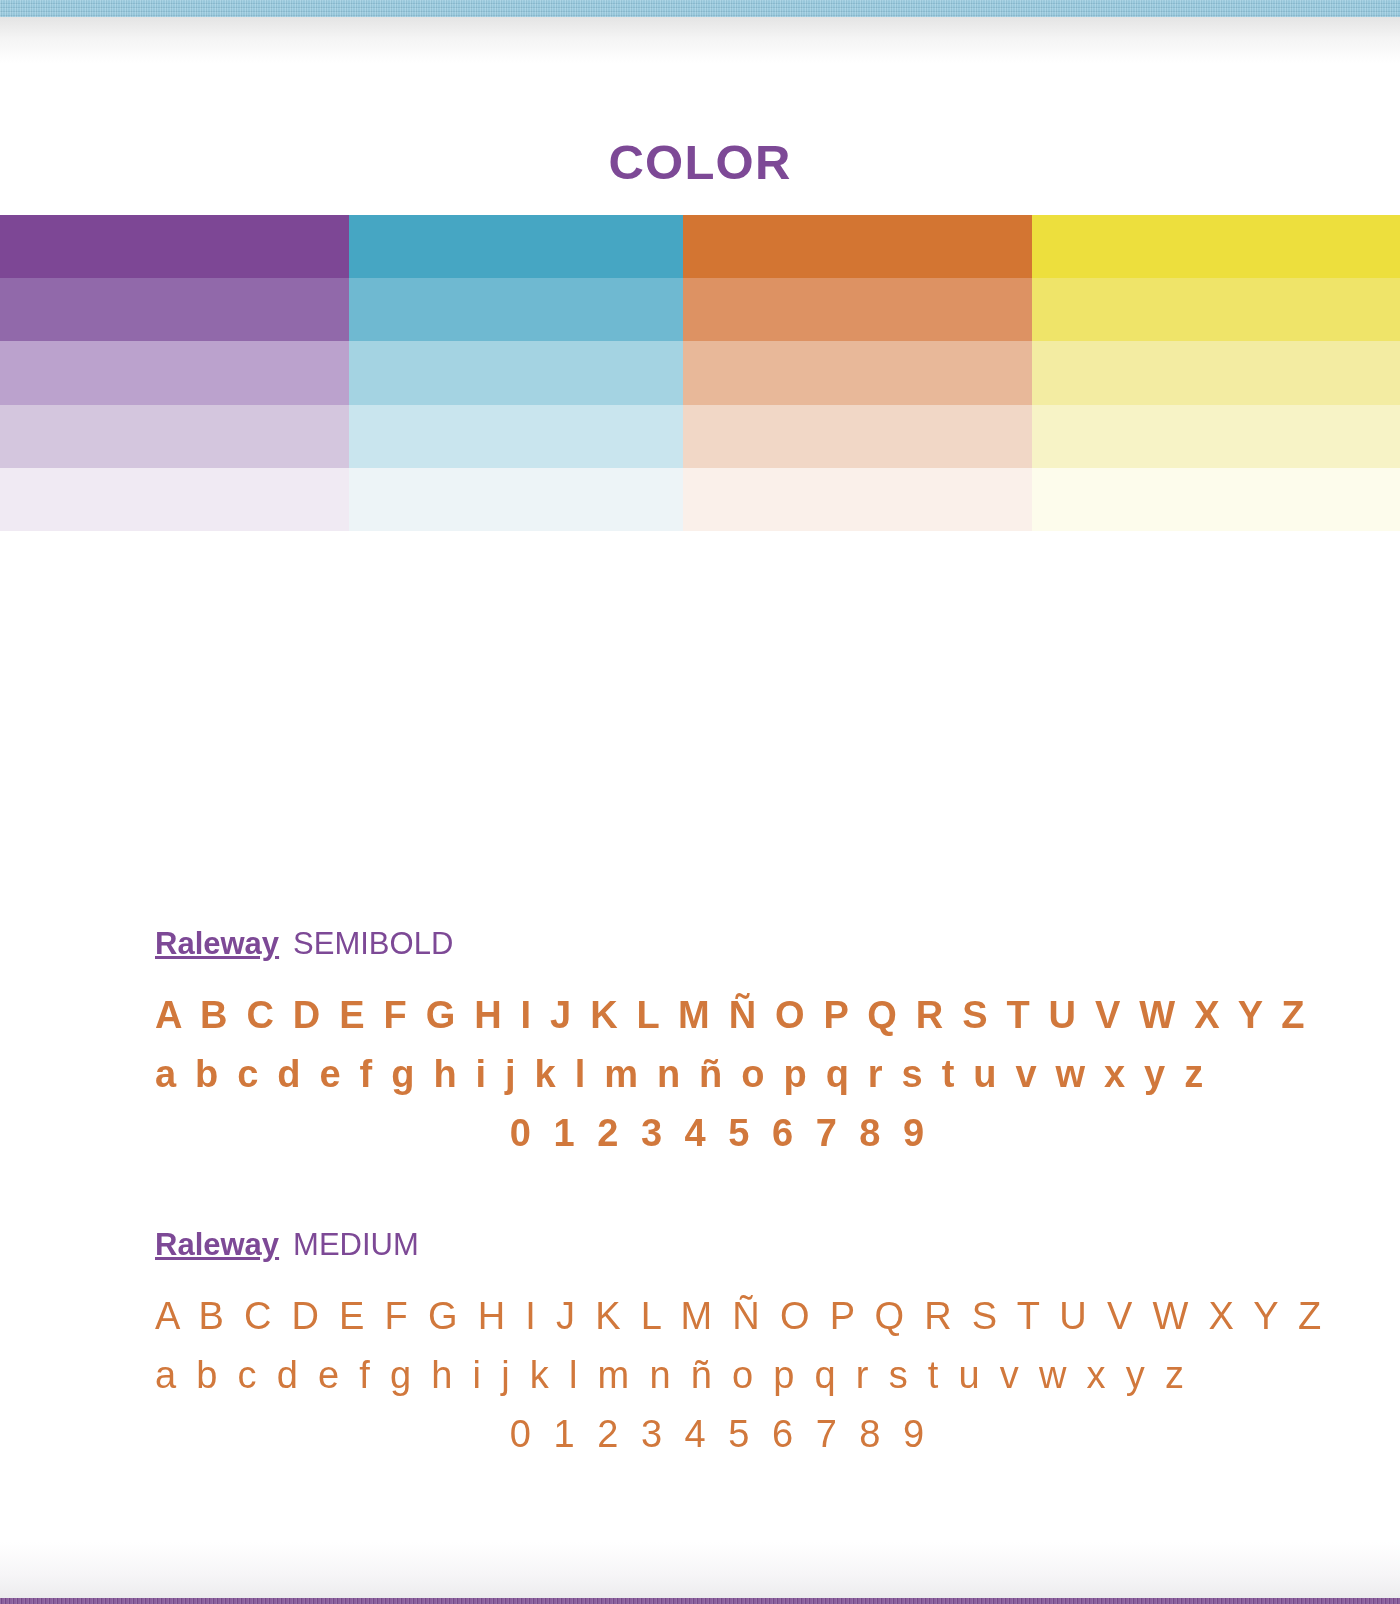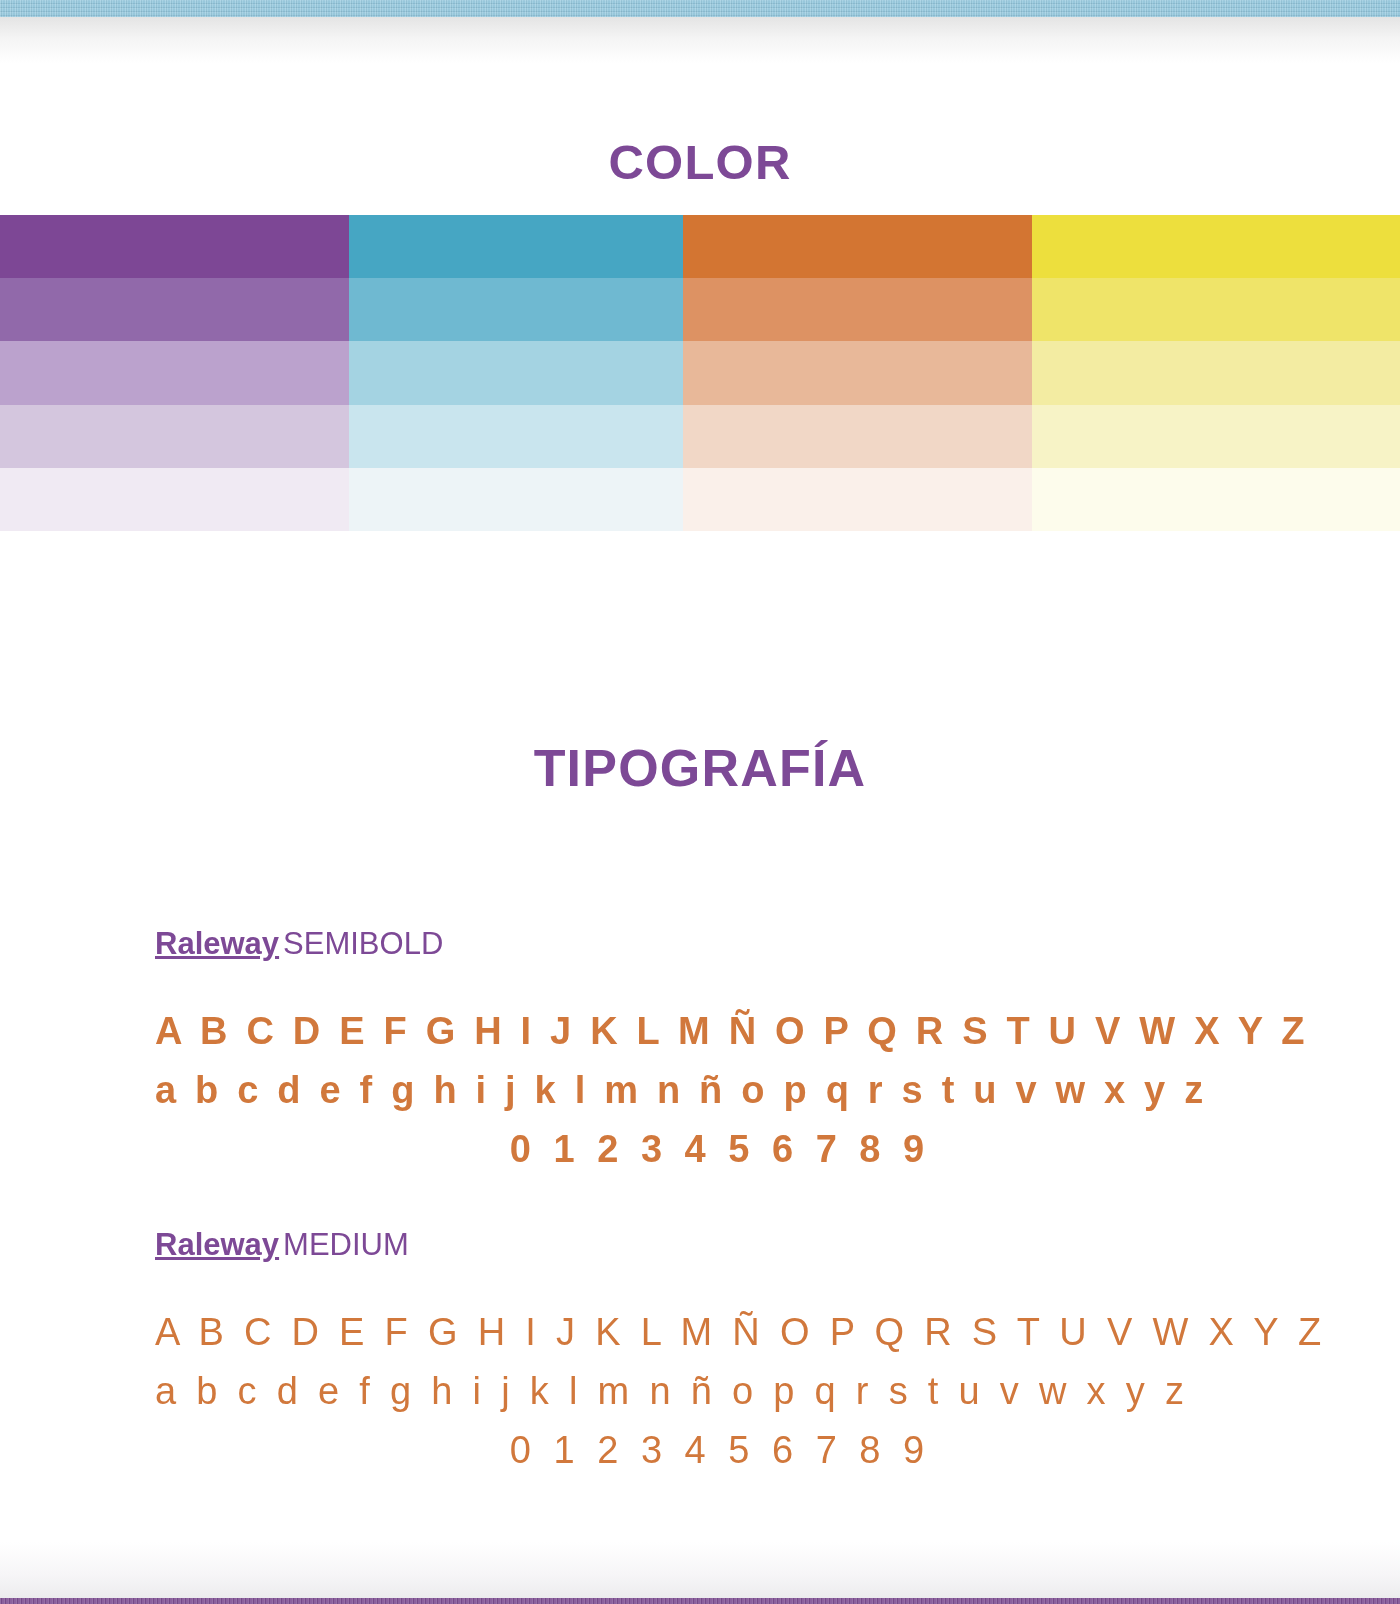--- a/index.html
+++ b/index.html
@@ -92,23 +92,23 @@
   .type-block-1 { top:925px; }
   .type-block-2 { top:1226px; }
 
   .type-label {
     font-size:31px;
     color:#7d4996;
     line-height:1.25;
     white-space:nowrap;
   }
   .type-label .fam { font-weight:bold;text-decoration:underline; }
-  .type-label .wgt { font-weight:normal; margin-left:4px; }
+  .type-label .wgt { font-weight:normal; margin-left:14px; }
 
-  .glyph-rows { margin-top:38px; }
+  .glyph-rows { margin-top:22px; }
   .glyph-row {
     color:#d1783c;
     font-size:38px;
     line-height:1.55;
     letter-spacing:4.5px;
     white-space:nowrap;
     font-family:"Liberation Sans", sans-serif;
   }
   .glyph-row.semibold { font-weight:600; letter-spacing:4.2px; }
   .glyph-row.medium   { font-weight:400; letter-spacing:4.8px; }
@@ -140,21 +140,20 @@
       <div class="swatch" style="background: rgb(212, 198, 222);"></div>
       <div class="swatch" style="background: rgb(201, 229, 238);"></div>
       <div class="swatch" style="background: rgb(241, 215, 198);"></div>
       <div class="swatch" style="background: rgb(247, 243, 198);"></div>
       <div class="swatch" style="background: rgb(240, 234, 243);"></div>
       <div class="swatch" style="background: rgb(237, 244, 247);"></div>
       <div class="swatch" style="background: rgb(250, 240, 234);"></div>
       <div class="swatch" style="background: rgb(253, 252, 236);"></div>
     </div>
 
-  <div class="section-heading heading-typography">TIPOGRAFÍA</div>
 
   <div class="type-block type-block-1">
     <div class="type-label">
       <span class="fam">Raleway</span><span class="wgt">SEMIBOLD</span>
     </div>
     <div class="glyph-rows">
       <div class="glyph-row semibold">A B C D E F G H I J K L M Ñ O P Q R S T U V W X Y Z</div>
       <div class="glyph-row semibold">a b c d e f g h i j k l m n ñ o p q r s t u v w x y z</div>
       <div class="glyph-row semibold digits">0 1 2 3 4 5 6 7 8 9</div>
     </div>

